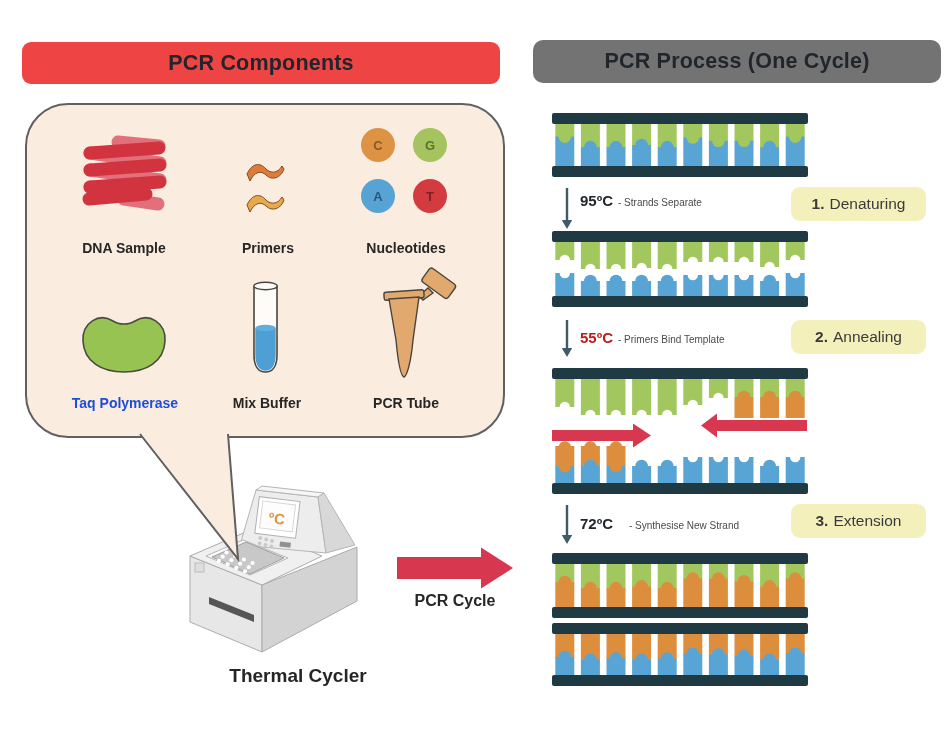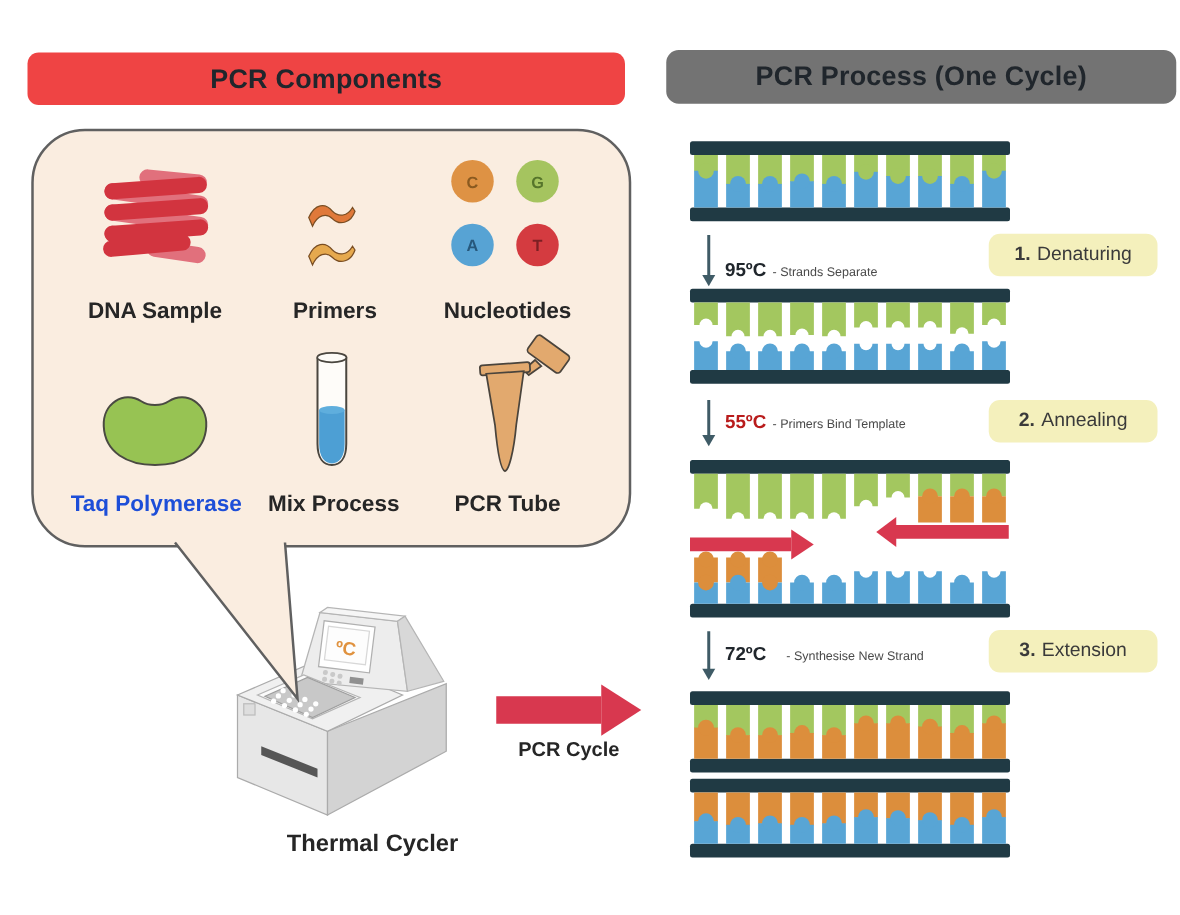--- a/index.html
+++ b/index.html
@@ -3,21 +3,21 @@
 <meta charset="utf-8">
 <style>
   html,body{margin:0;padding:0;background:#ffffff;}
   #canvas{position:relative;width:944px;height:732px;background:#fff;overflow:hidden;
           font-family:"Liberation Sans","DejaVu Sans",sans-serif;}
   #gfx{position:absolute;left:0;top:0;}
   .hdr{position:absolute;display:flex;align-items:center;justify-content:center;
        font-weight:700;font-size:21.5px;letter-spacing:.2px;}
   .hdr-left{left:22px;top:42px;width:478px;height:42px;border-radius:9px;}
   .hdr-right{left:533px;top:40px;width:408px;height:43px;border-radius:10px;}
-  .comp-label{position:absolute;text-align:center;font-weight:700;font-size:18px;height:20px;line-height:20px;}
+  .comp-label{position:absolute;text-align:center;font-weight:700;font-size:14px;height:20px;line-height:20px;}
   .machine-label{position:absolute;text-align:center;font-weight:700;font-size:19px;}
   .cycle-label{position:absolute;text-align:center;font-weight:700;font-size:16px;}
   .step-text{position:absolute;left:580px;display:flex;align-items:baseline;gap:5px;white-space:nowrap;}
   .step-temp{font-weight:700;font-size:15px;}
   .step-desc{font-size:10px;color:#4A4A4A;}
   .badge{position:absolute;left:791px;width:135px;height:34px;border-radius:9px;
          display:flex;align-items:center;justify-content:center;gap:5px;font-size:15.5px;}
   .badge b{font-weight:700;}
   .nuc-letter{font:700 13px "Liberation Sans","DejaVu Sans",sans-serif;}
   .screen-txt{font:700 15px "Liberation Sans","DejaVu Sans",sans-serif;}
@@ -334,27 +334,27 @@
     </g>
   </svg>
 
   <div class="hdr hdr-left" style="background: #ef4444; color: rgb(32, 38, 44);">PCR Components</div>
   <div class="hdr hdr-right" style="background: #737373; color: rgb(32, 38, 44);">PCR Process (One Cycle)</div>
 
   <div class="comp-label" style="left: 40px; top: 238px; width: 168px; color: rgb(38, 38, 38);">DNA Sample</div>
   <div class="comp-label" style="left: 198px; top: 238px; width: 140px; color: rgb(38, 38, 38);">Primers</div>
   <div class="comp-label" style="left: 334px; top: 238px; width: 144px; color: rgb(38, 38, 38);">Nucleotides</div>
   <div class="comp-label" style="left: 41px; top: 393px; width: 168px; color: #1d4ed8;">Taq Polymerase</div>
-  <div class="comp-label" style="left: 197px; top: 393px; width: 140px; color: rgb(38, 38, 38);">Mix Process</div>
+  <div class="comp-label" style="left: 197px; top: 393px; width: 140px; color: rgb(38, 38, 38);">Mix Buffer</div>
   <div class="comp-label" style="left: 334px; top: 393px; width: 144px; color: rgb(38, 38, 38);">PCR Tube</div>
 
   <div class="machine-label" style="left: 213px; top: 665px; width: 170px; color: rgb(38, 38, 38);">Thermal Cycler</div>
   <div class="cycle-label" style="left: 392px; top: 592px; width: 126px; color: rgb(38, 38, 38);">PCR Cycle</div>
 
-  <div class="step-text" style="top:208px;">
+  <div class="step-text" style="top:192px;">
     <span class="step-temp" style="color: rgb(32, 38, 44);">95ºC</span>
     <span class="step-desc">- Strands Separate</span>
   </div>
   <div class="step-text" style="top:329px;">
     <span class="step-temp" style="color: #b91c1c;">55ºC</span>
     <span class="step-desc">- Primers Bind Template</span>
   </div>
   <div class="step-text" style="top:515px;gap:16px;">
     <span class="step-temp" style="color: rgb(32, 38, 44);">72ºC</span>
     <span class="step-desc">- Synthesise New Strand</span>

